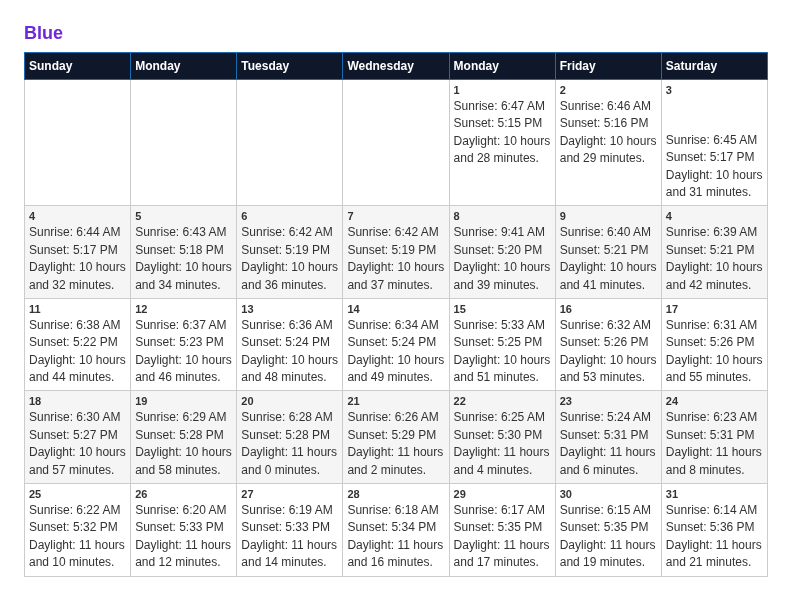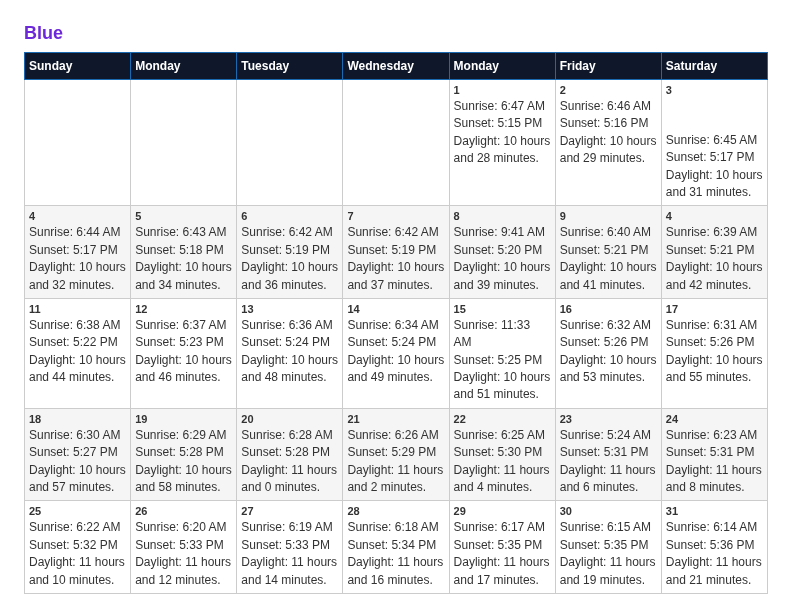--- a/index.html
+++ b/index.html
@@ -223,21 +223,21 @@
         </td>
         <td>
           <span class="day-number">14</span>
           <div class="day-info" style="white-space: pre-line;">Sunrise: 6:34 AM
 Sunset: 5:24 PM
 Daylight: 10 hours
 and 49 minutes.</div>
         </td>
         <td>
           <span class="day-number">15</span>
-          <div class="day-info" style="white-space: pre-line;">Sunrise: 11:33 AM
+          <div class="day-info" style="white-space: pre-line;">Sunrise: 5:33 AM
 Sunset: 5:25 PM
 Daylight: 10 hours
 and 51 minutes.</div>
         </td>
         <td>
           <span class="day-number">16</span>
           <div class="day-info" style="white-space: pre-line;">Sunrise: 6:32 AM
 Sunset: 5:26 PM
 Daylight: 10 hours
 and 53 minutes.</div>

